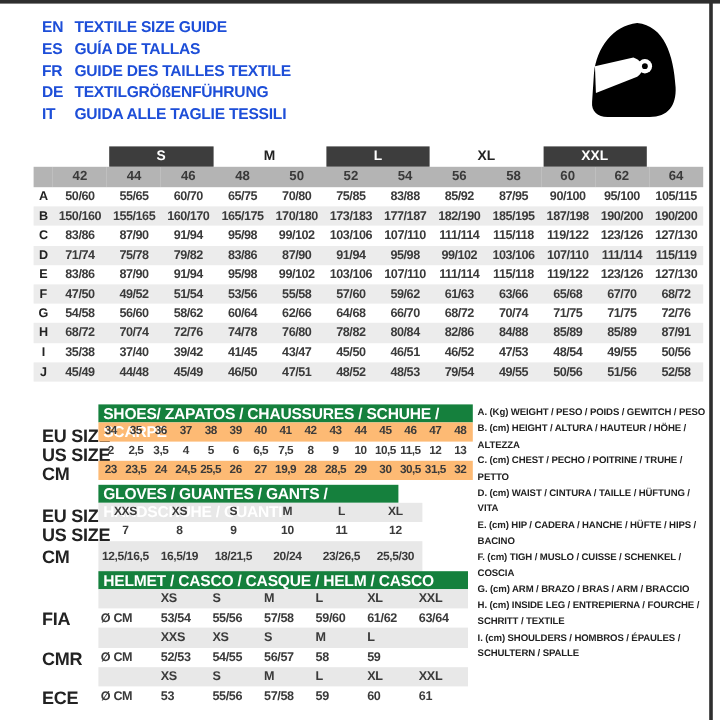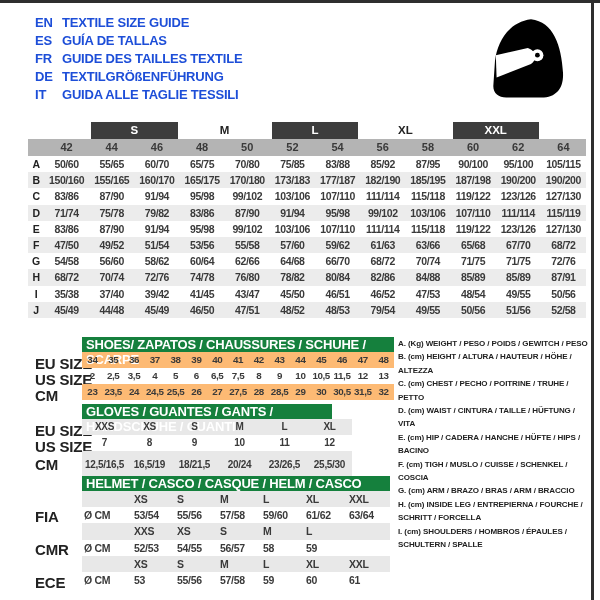--- a/index.html
+++ b/index.html
@@ -315,21 +315,21 @@
       <div class="cell">13</div>
     </div>
   <div class="srow shade">
       <div class="cell">23</div>
       <div class="cell">23,5</div>
       <div class="cell">24</div>
       <div class="cell">24,5</div>
       <div class="cell">25,5</div>
       <div class="cell">26</div>
       <div class="cell">27</div>
-      <div class="cell">27,5</div>
+      <div class="cell">19,9</div>
       <div class="cell">28</div>
       <div class="cell">28,5</div>
       <div class="cell">29</div>
       <div class="cell">30</div>
       <div class="cell">30,5</div>
       <div class="cell">31,5</div>
       <div class="cell">32</div>
     </div>
 </div>
 
@@ -428,15 +428,15 @@
 </div>
 
 <div class="legend">
   <div>A. (Kg) WEIGHT / PESO / POIDS / GEWITCH / PESO</div>
   <div>B. (cm) HEIGHT / ALTURA / HAUTEUR / HÖHE / ALTEZZA</div>
   <div>C. (cm) CHEST / PECHO / POITRINE / TRUHE / PETTO</div>
   <div>D. (cm) WAIST / CINTURA / TAILLE / HÜFTUNG / VITA</div>
   <div>E. (cm) HIP / CADERA / HANCHE / HÜFTE / HIPS /  BACINO</div>
   <div>F. (cm) TIGH / MUSLO / CUISSE / SCHENKEL / COSCIA</div>
   <div>G. (cm) ARM  / BRAZO / BRAS / ARM / BRACCIO</div>
-  <div>H. (cm) INSIDE LEG / ENTREPIERNA / FOURCHE / SCHRITT / FORCELLA</div>
+  <div>H. (cm) INSIDE LEG / ENTREPIERNA / FOURCHE / SCHRITT / TEXTILE</div>
   <div>I.  (cm) SHOULDERS / HOMBROS / ÉPAULES / SCHULTERN / SPALLE</div>
 </div>
 
 </body></html>

